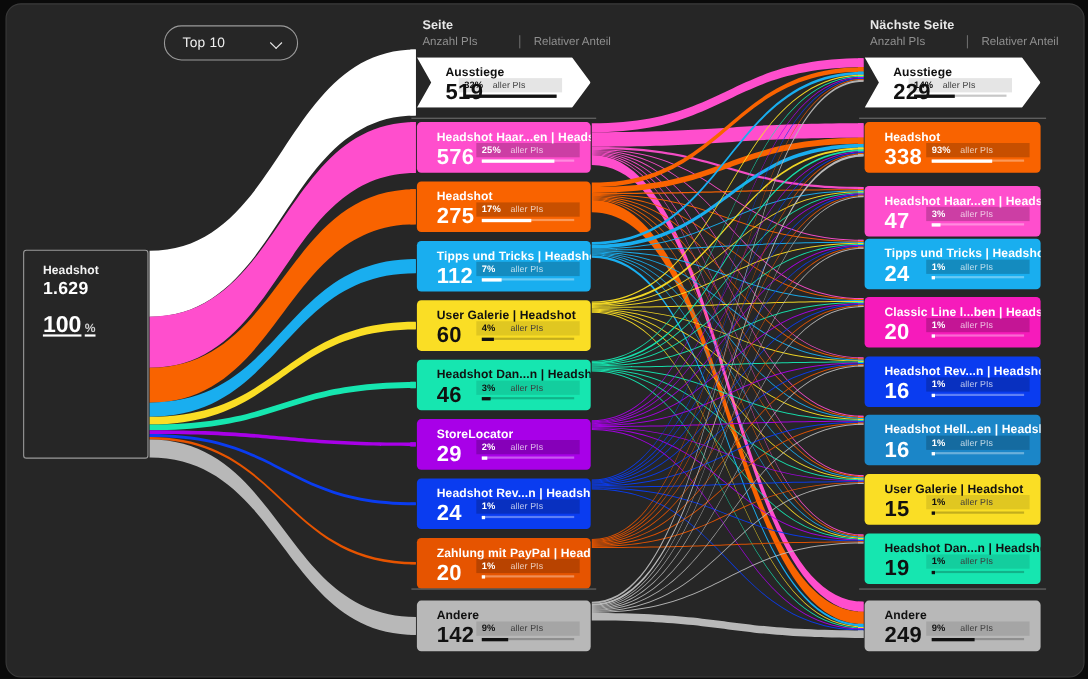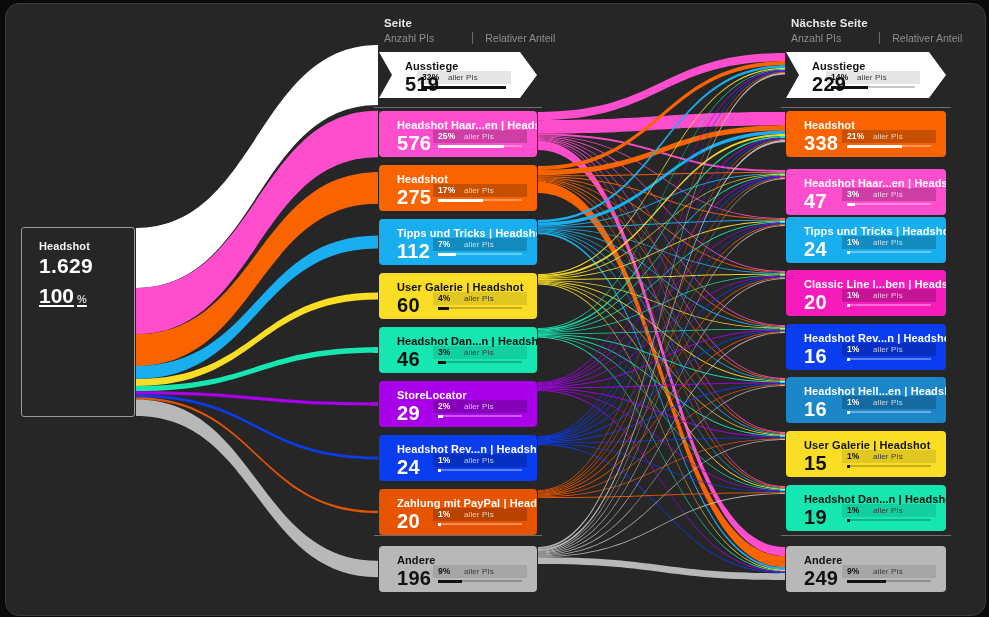--- a/index.html
+++ b/index.html
@@ -75,20 +75,24 @@
 
   svg.flows{position:absolute;left:0;top:0;width:979px;height:611px;
             pointer-events:none;}
   .stub{position:absolute;width:5px;}
 </style>
 </head>
 <body>
 
 <div id="panel">
 
+  <div id="topfilter">
+    <span class="lab">Top 10</span>
+    <span class="chev"></span>
+  </div>
 
   <div class="colhead" style="left:378px;top:13px;">
     <div class="title">Seite</div>
     <div class="subrow">
       <span class="sub">Anzahl PIs</span>
       <span class="vdiv"></span>
       <span class="sub">Relativer Anteil</span>
     </div>
   </div>
 
@@ -199,21 +203,21 @@
       <path d="M532,549.5998073217726 C655.5,549.5998073217726 655.5,328.1999999999998 779,328.1999999999998 L779,329.0999999999998 C655.5,329.0999999999998 655.5,550.4998073217727 532,550.4998073217727 Z" fill="#b8b8b8" fill-opacity="0.95"></path>
       <path d="M532,550.4998073217726 C655.5,550.4998073217726 655.5,381.1999999999998 779,381.1999999999998 L779,382.0999999999998 C655.5,382.0999999999998 655.5,551.3998073217726 532,551.3998073217726 Z" fill="#b8b8b8" fill-opacity="0.95"></path>
       <path d="M532,551.3998073217725 C655.5,551.3998073217725 655.5,435.1999999999998 779,435.1999999999998 L779,436.0999999999998 C655.5,436.0999999999998 655.5,552.2998073217726 532,552.2998073217726 Z" fill="#b8b8b8" fill-opacity="0.95"></path>
       <path d="M532,552.2998073217725 C655.5,552.2998073217725 655.5,489.1999999999998 779,489.1999999999998 L779,490.0999999999998 C655.5,490.0999999999998 655.5,553.1998073217726 532,553.1998073217726 Z" fill="#b8b8b8" fill-opacity="0.95"></path>
       <path d="M532,553.1998073217725 C655.5,553.1998073217725 655.5,569.2011560693641 779,569.2011560693641 L779,576.0258188824662 C655.5,576.0258188824662 655.5,560.0244701348746 532,560.0244701348746 Z" fill="#b8b8b8" fill-opacity="1"></path>
     </svg>
 
   <div class="node" id="srcnode" style="left:15px;top:223px;width:114px;height:190px;background:#262626;
               border:1px solid #9a9a9a;border-radius:3px;">
     <div class="nm" style="color:#f2f2f2;left:17px;top:12px;">Headshot</div>
-    <div class="vl" style="color:#fff;left:17px;top:26px;font-size:21px;">1.629</div>
+    <div class="vl" style="color:#fff;left:17px;top:26px;font-size:16px;">1.629</div>
     <div style="position:absolute;left:17px;top:56px;color:#fff;font-size:21px;font-weight:700;text-decoration:underline;">
       <span>100</span><span style="font-size:11px;color:#cfcfcf;font-weight:600;padding-left:3px;">%</span>
     </div>
   </div>
 
   <div id="midcol">
       <div class="node dark chevshape exit" style="left: 373px; top: 48px; width: 158px; height: 46px; background: rgb(255, 255, 255);">
         <div class="nm">Ausstiege</div>
         <div class="vl">519</div>
         <div class="pct" style="right: 26px;">
@@ -307,21 +311,21 @@
         <div class="pct">
           <div class="track"></div>
           <div class="pnum">1%</div>
           <div class="plab">aller PIs</div>
           <div class="base"></div>
           <div class="fill" style="width:3px"></div>
         </div>
       </div>
       <div class="node dark" style="left: 373px; top: 542px; width: 158px; height: 46px; background: rgb(184, 184, 184); border-radius: 4px;">
         <div class="nm">Andere</div>
-        <div class="vl">196</div>
+        <div class="vl">142</div>
         <div class="pct">
           <div class="track"></div>
           <div class="pnum">9%</div>
           <div class="plab">aller PIs</div>
           <div class="base"></div>
           <div class="fill" style="width:23.625px"></div>
         </div>
       </div>
       <div class="sep" style="left: 368px; top: 531px; width: 168px;"></div>
       <div class="sep" style="left: 368px; top: 103px; width: 168px;"></div>
@@ -346,21 +350,21 @@
           <div class="plab">aller PIs</div>
           <div class="base"></div>
           <div class="fill" style="width:36.75px"></div>
         </div>
       </div>
       <div class="node light" style="left: 780px; top: 107px; width: 160px; height: 46px; background: rgb(249, 99, 0); border-radius: 4px;">
         <div class="nm">Headshot</div>
         <div class="vl">338</div>
         <div class="pct">
           <div class="track"></div>
-          <div class="pnum">21%</div>
+          <div class="pnum">93%</div>
           <div class="plab">aller PIs</div>
           <div class="base"></div>
           <div class="fill" style="width:55.125px"></div>
         </div>
       </div>
       <div class="node light" style="left: 780px; top: 165px; width: 160px; height: 46px; background: rgb(255, 78, 205); border-radius: 4px;">
         <div class="nm">Headshot Haar...en | Headshot</div>
         <div class="vl">47</div>
         <div class="pct">
           <div class="track"></div>

